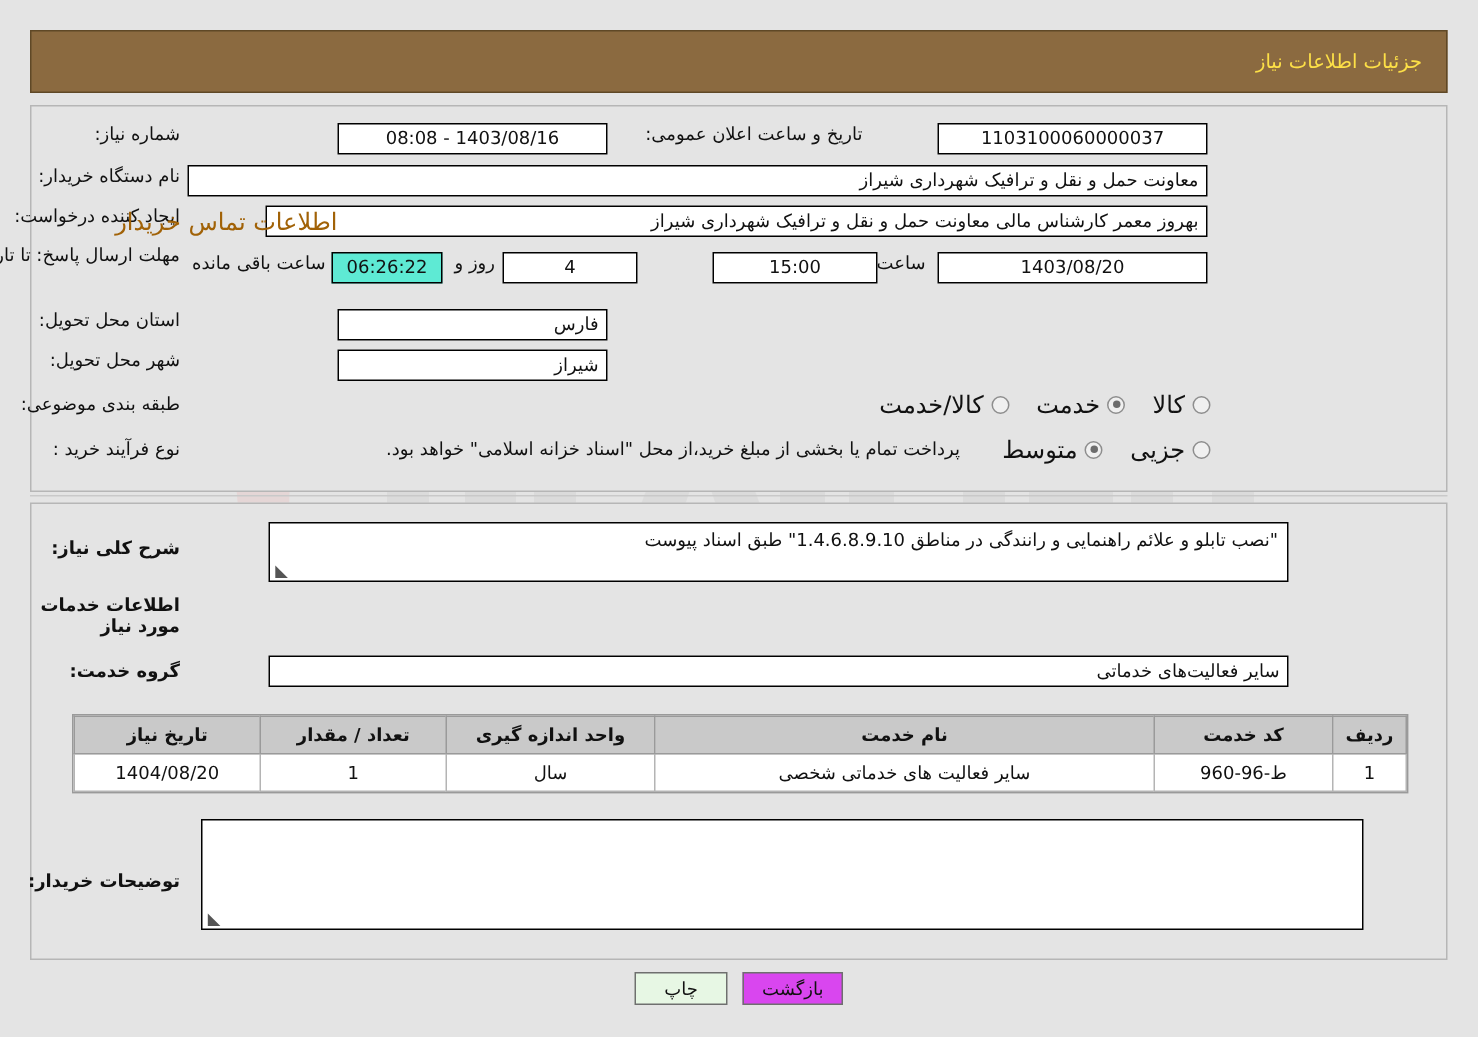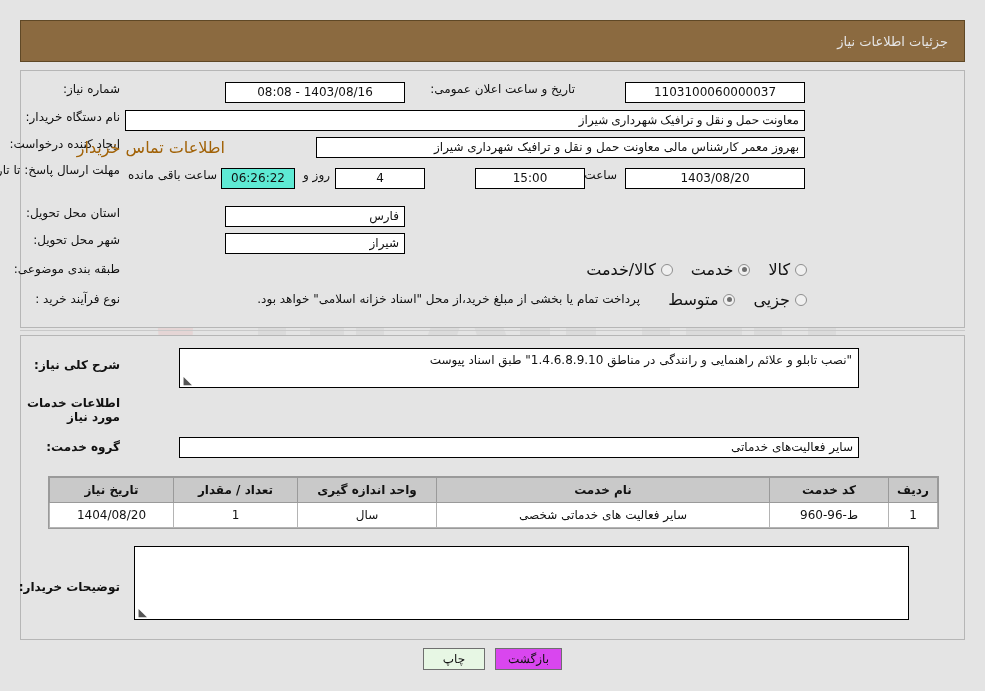--- a/index.html
+++ b/index.html
@@ -35,21 +35,21 @@
     background: #8b6a40;
     border: 1px solid #5f4826;
     box-sizing: border-box;
     display: flex;
     align-items: center;
     justify-content: flex-start;
     padding-right: 16px;
     z-index: 2;
   }
   .header-title {
-    color: #e5e5e5;
+    color: #fde047;
     font-size: 13px;
   }
 
   
   .panel {
     position: absolute;
     border: 1px solid #b6b6b6;
     background: #e4e4e4;
     box-sizing: border-box;
     z-index: 1;
@@ -251,28 +251,28 @@
     <span class="lbl">تاریخ و ساعت اعلان عمومی:</span>
   </div>
   <div class="row" style="right:580px; top:82px;">
     <span class="fld center" style="width:180px;">1403/08/16 - 08:08</span>
   </div>
 
   <div class="row" style="right:865px; top:110px;">
     <span class="lbl">نام دستگاه خریدار:</span>
   </div>
   <div class="row" style="right:180px; top:110px;">
-    <span class="fld right" style="width:680px;font-family:Liberation Serif, serif;">معاونت حمل و نقل و ترافیک شهرداری شیراز</span>
+    <span class="fld right" style="width:680px;">معاونت حمل و نقل و ترافیک شهرداری شیراز</span>
   </div>
 
   <div class="row" style="right:865px; top:137px;">
     <span class="lbl">ایجاد کننده درخواست:</span>
   </div>
   <div class="row" style="right:180px; top:137px;">
-    <span class="fld right" style="width:489px;padding-left:40px;">بهروز معمر کارشناس مالی معاونت حمل و نقل و ترافیک شهرداری شیراز</span>
+    <span class="fld right" style="width:628px;padding-left:40px;">بهروز معمر کارشناس مالی معاونت حمل و نقل و ترافیک شهرداری شیراز</span>
   </div>
   <div class="row" style="right:760px; top:138px;">
     <a class="link" href="#">اطلاعات تماس خریدار</a>
   </div>
 
   <div class="row" style="right:865px; top:163px; display:block; width:108px; text-align:right; line-height:15px;">
     <span class="lbl">مهلت ارسال پاسخ: تا تاریخ:</span>
   </div>
   <div class="row" style="right:180px; top:168px;">
     <span class="fld center" style="width:180px;">1403/08/20</span>

